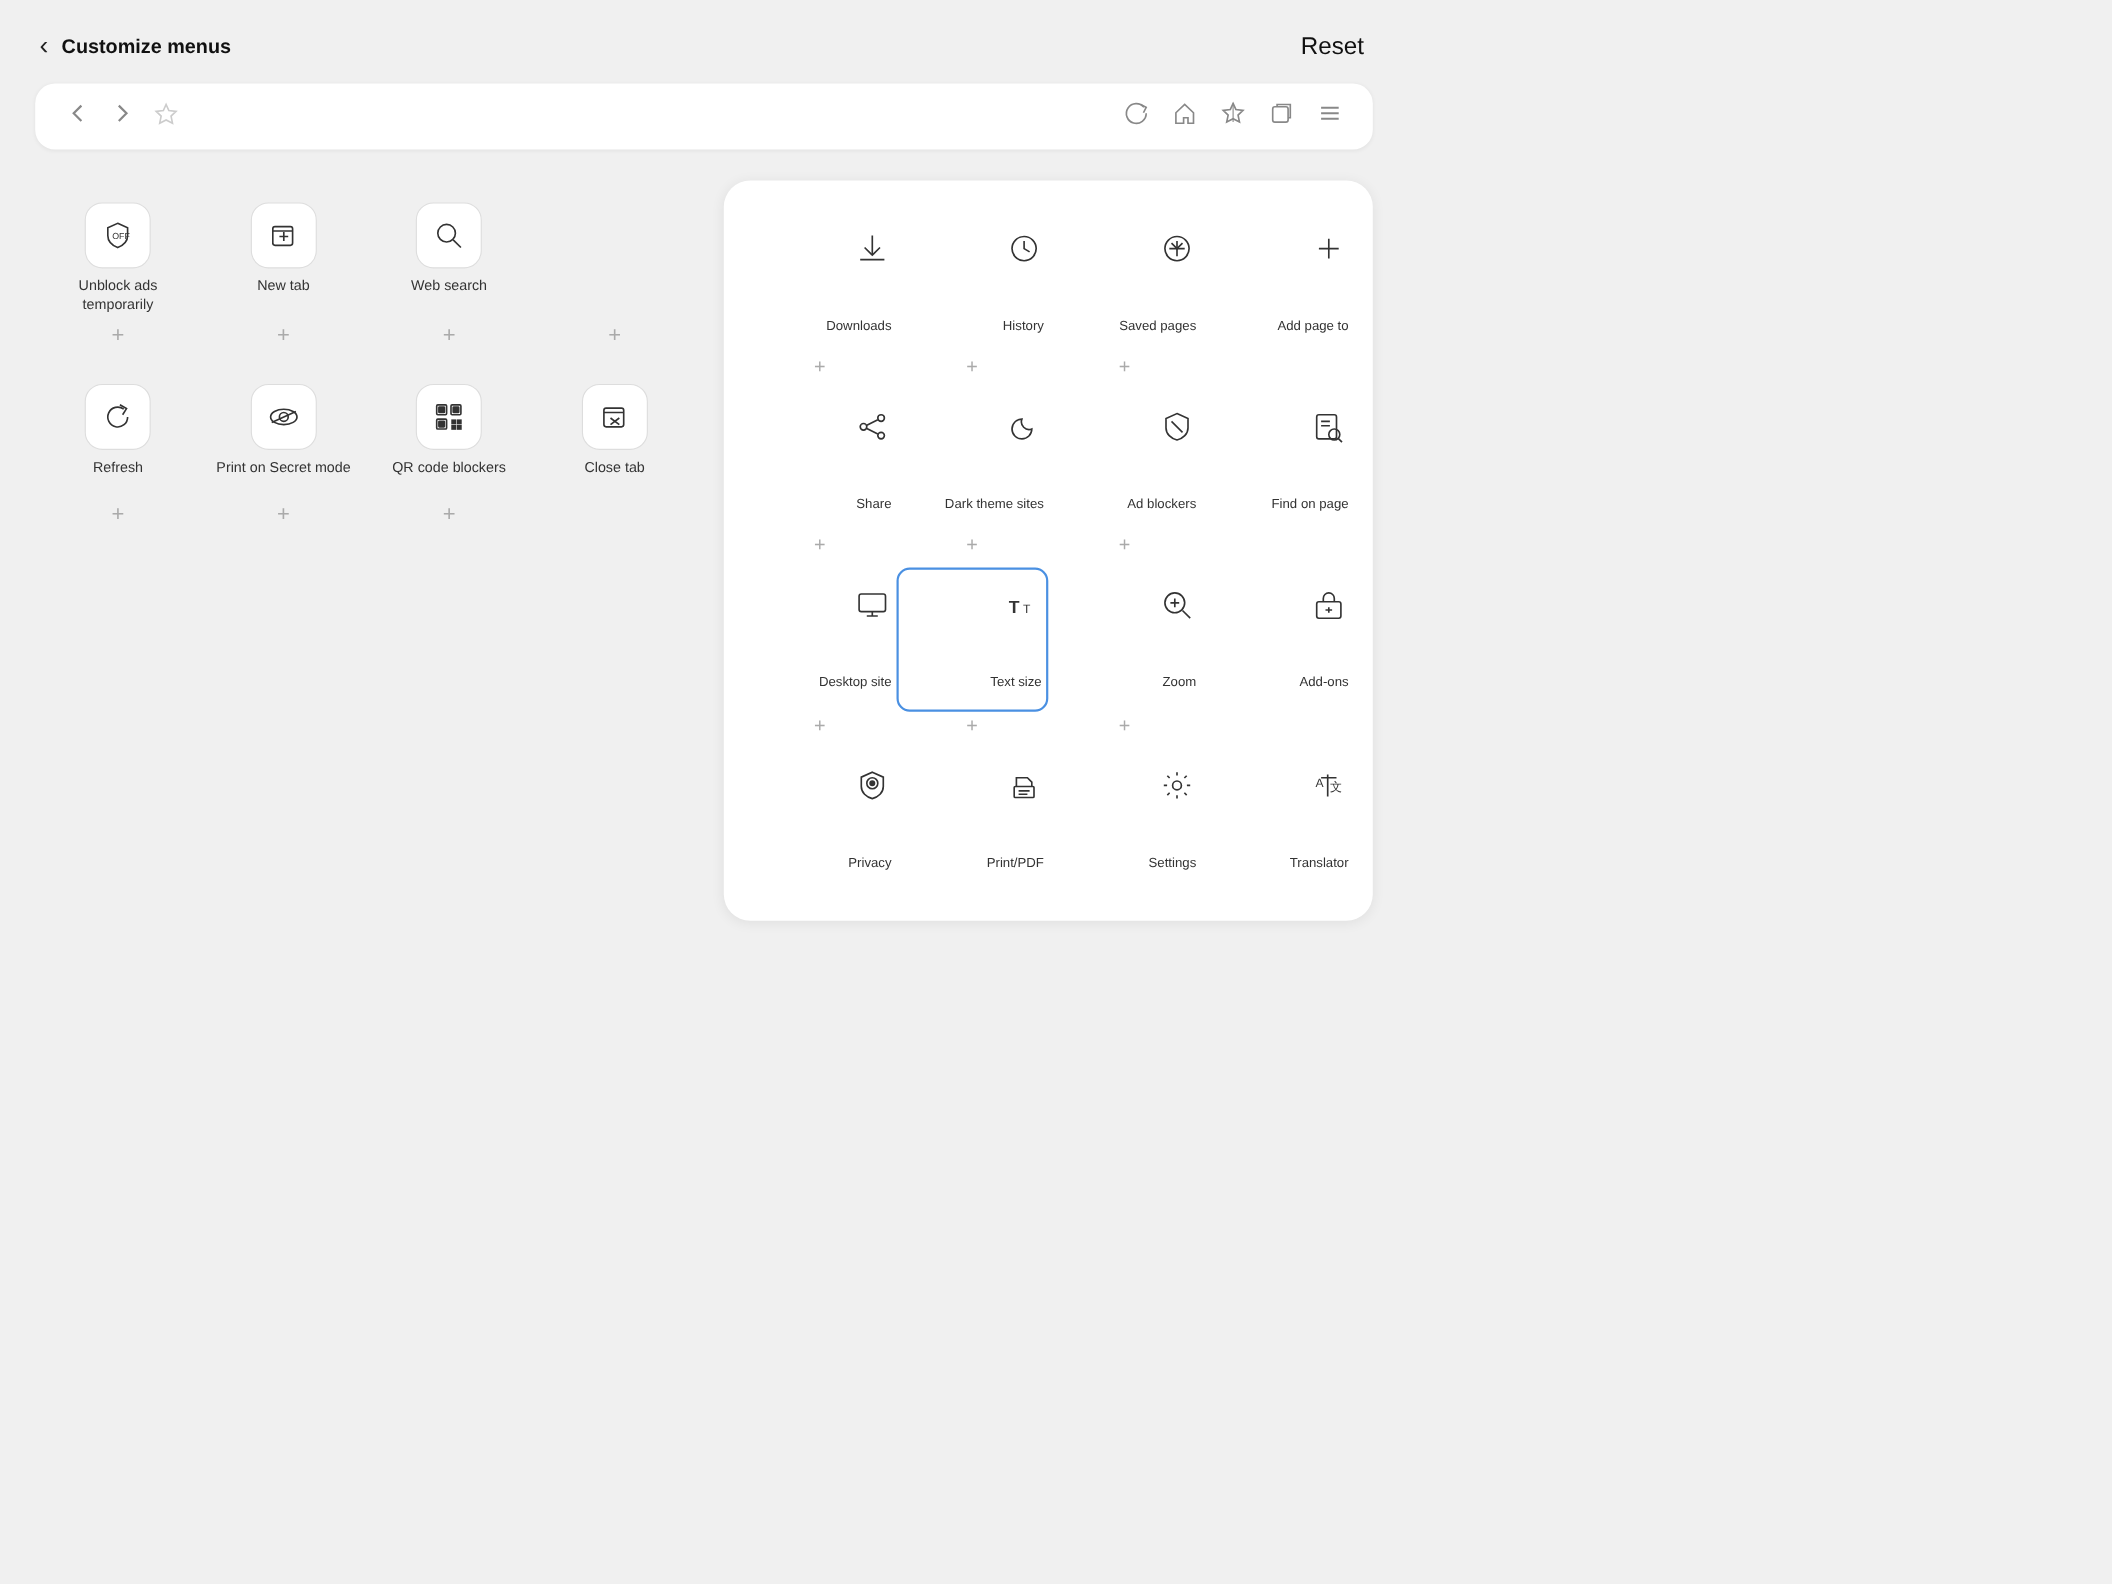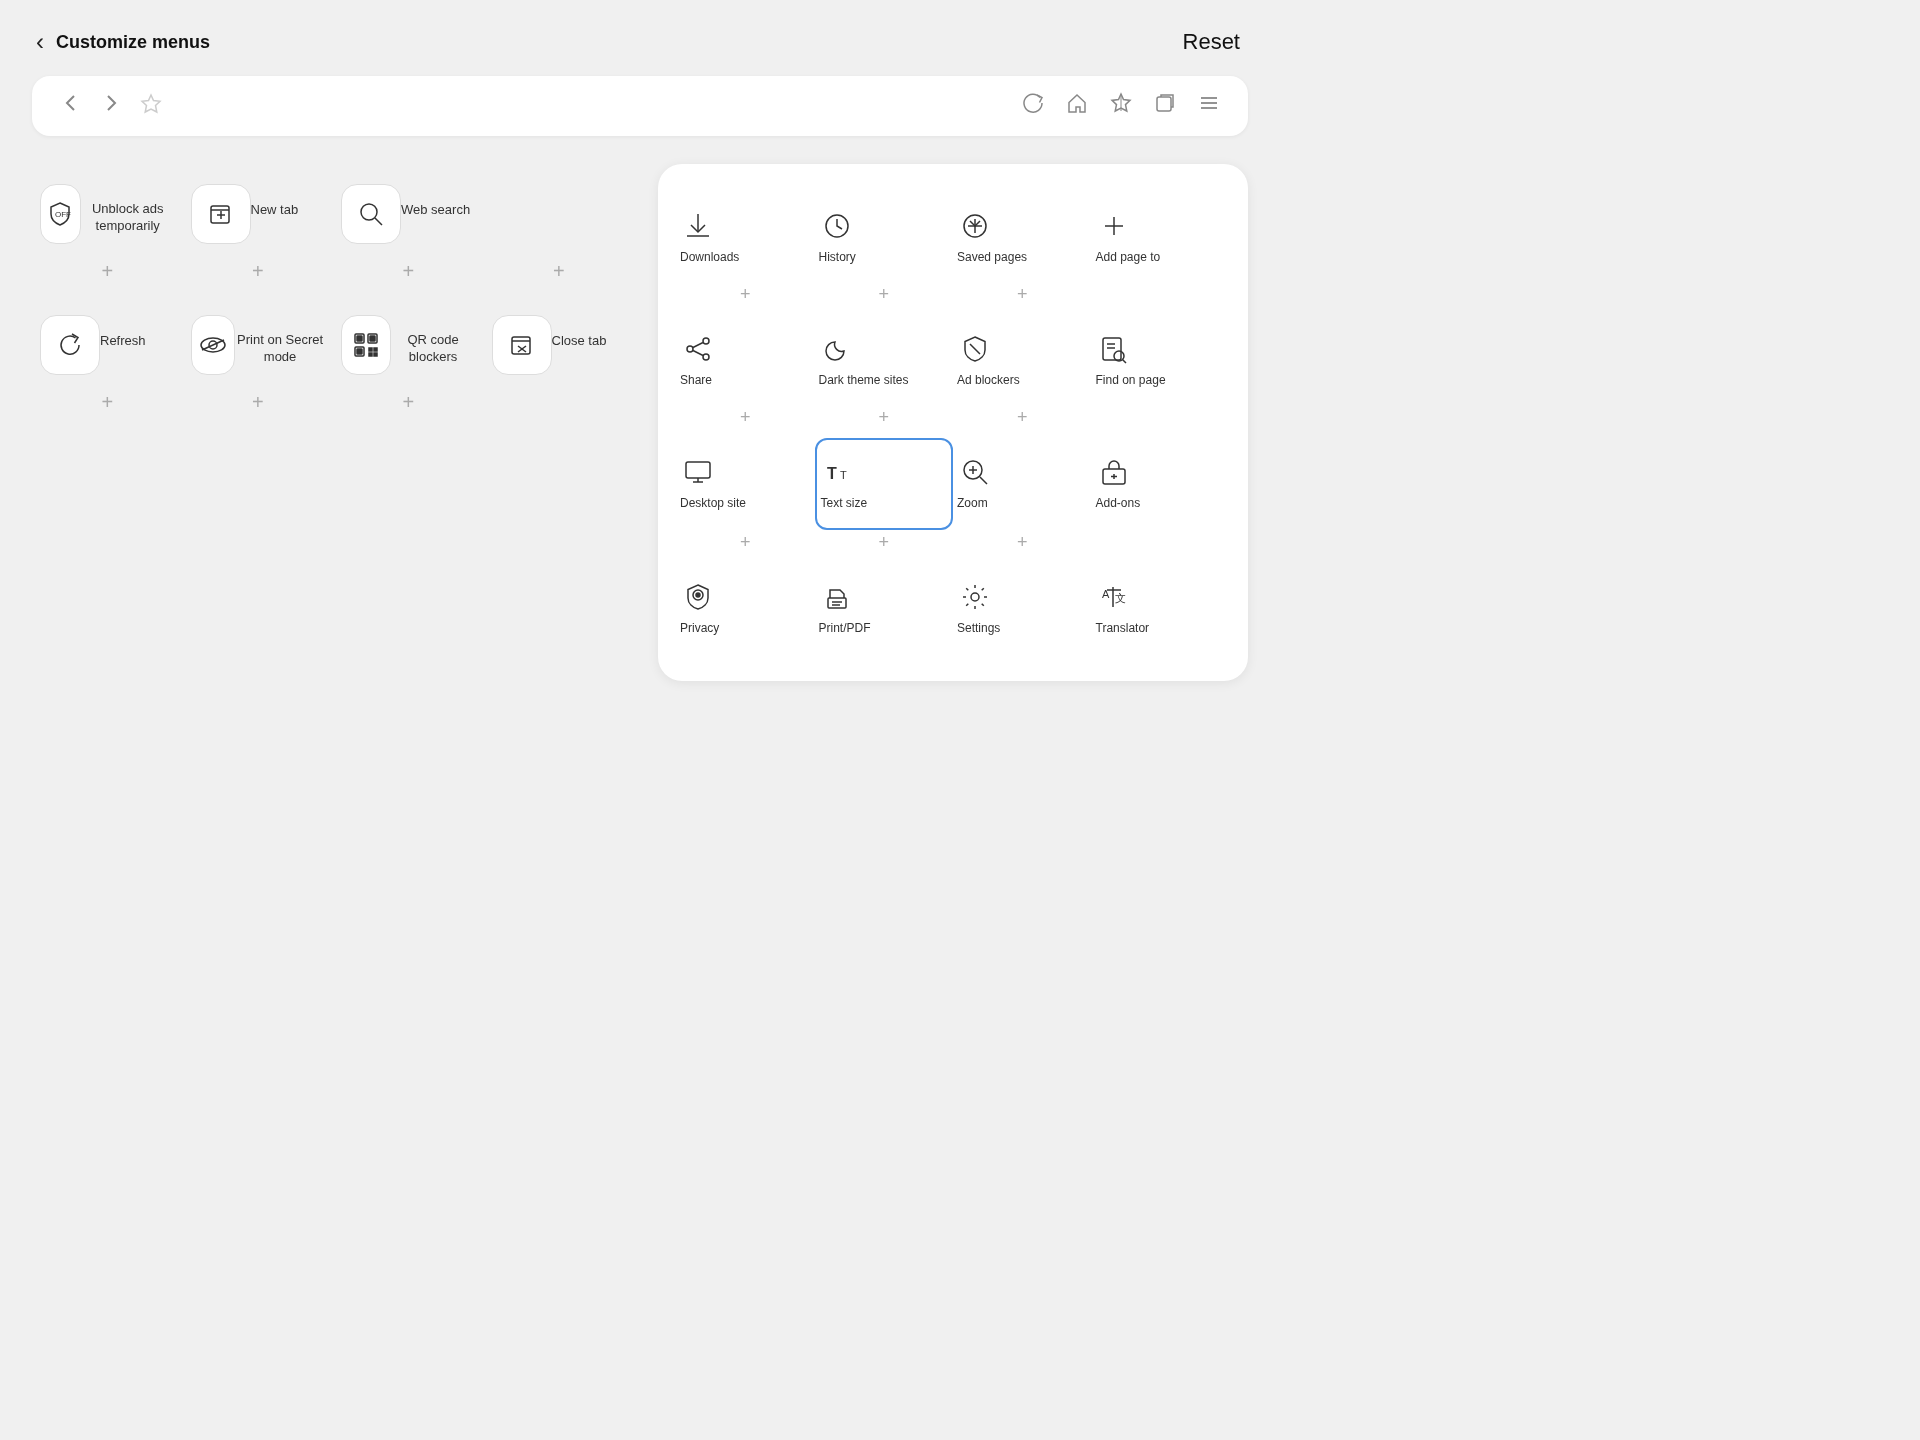--- a/index.html
+++ b/index.html
@@ -81,21 +81,21 @@
       flex: 1;
       padding-right: 24px;
     }
     .items-grid {
       display: grid;
       grid-template-columns: repeat(4, 1fr);
       row-gap: 0;
     }
     .item-cell {
       display: flex;
-      flex-direction: row;
+      flex-direction: column;
       align-items: center;
       padding: 20px 8px 4px;
       position: relative;
     }
     .item-icon-wrap {
       width: 60px;
       height: 60px;
       border-radius: 16px;
       border: 1px solid #ddd;
       background: #fff;
@@ -140,25 +140,26 @@
       box-shadow: 0 2px 12px rgba(0,0,0,0.07);
     }
     .panel-grid {
       display: grid;
       grid-template-columns: repeat(4, 1fr);
       row-gap: 0;
     }
     .panel-item {
       display: flex;
       flex-direction: column;
-      align-items: flex-start;
+      align-items: flex-end;
       padding: 16px 4px 4px;
       cursor: pointer;
       border-radius: 12px;
       position: relative;
+      gap: 39px;
     }
     .panel-item.highlighted {
       border: 2px solid #4a90e2;
       background: #fff;
       padding: 14px 4px 4px;
     }
     .panel-icon {
       width: 36px;
       height: 36px;
       display: flex;

